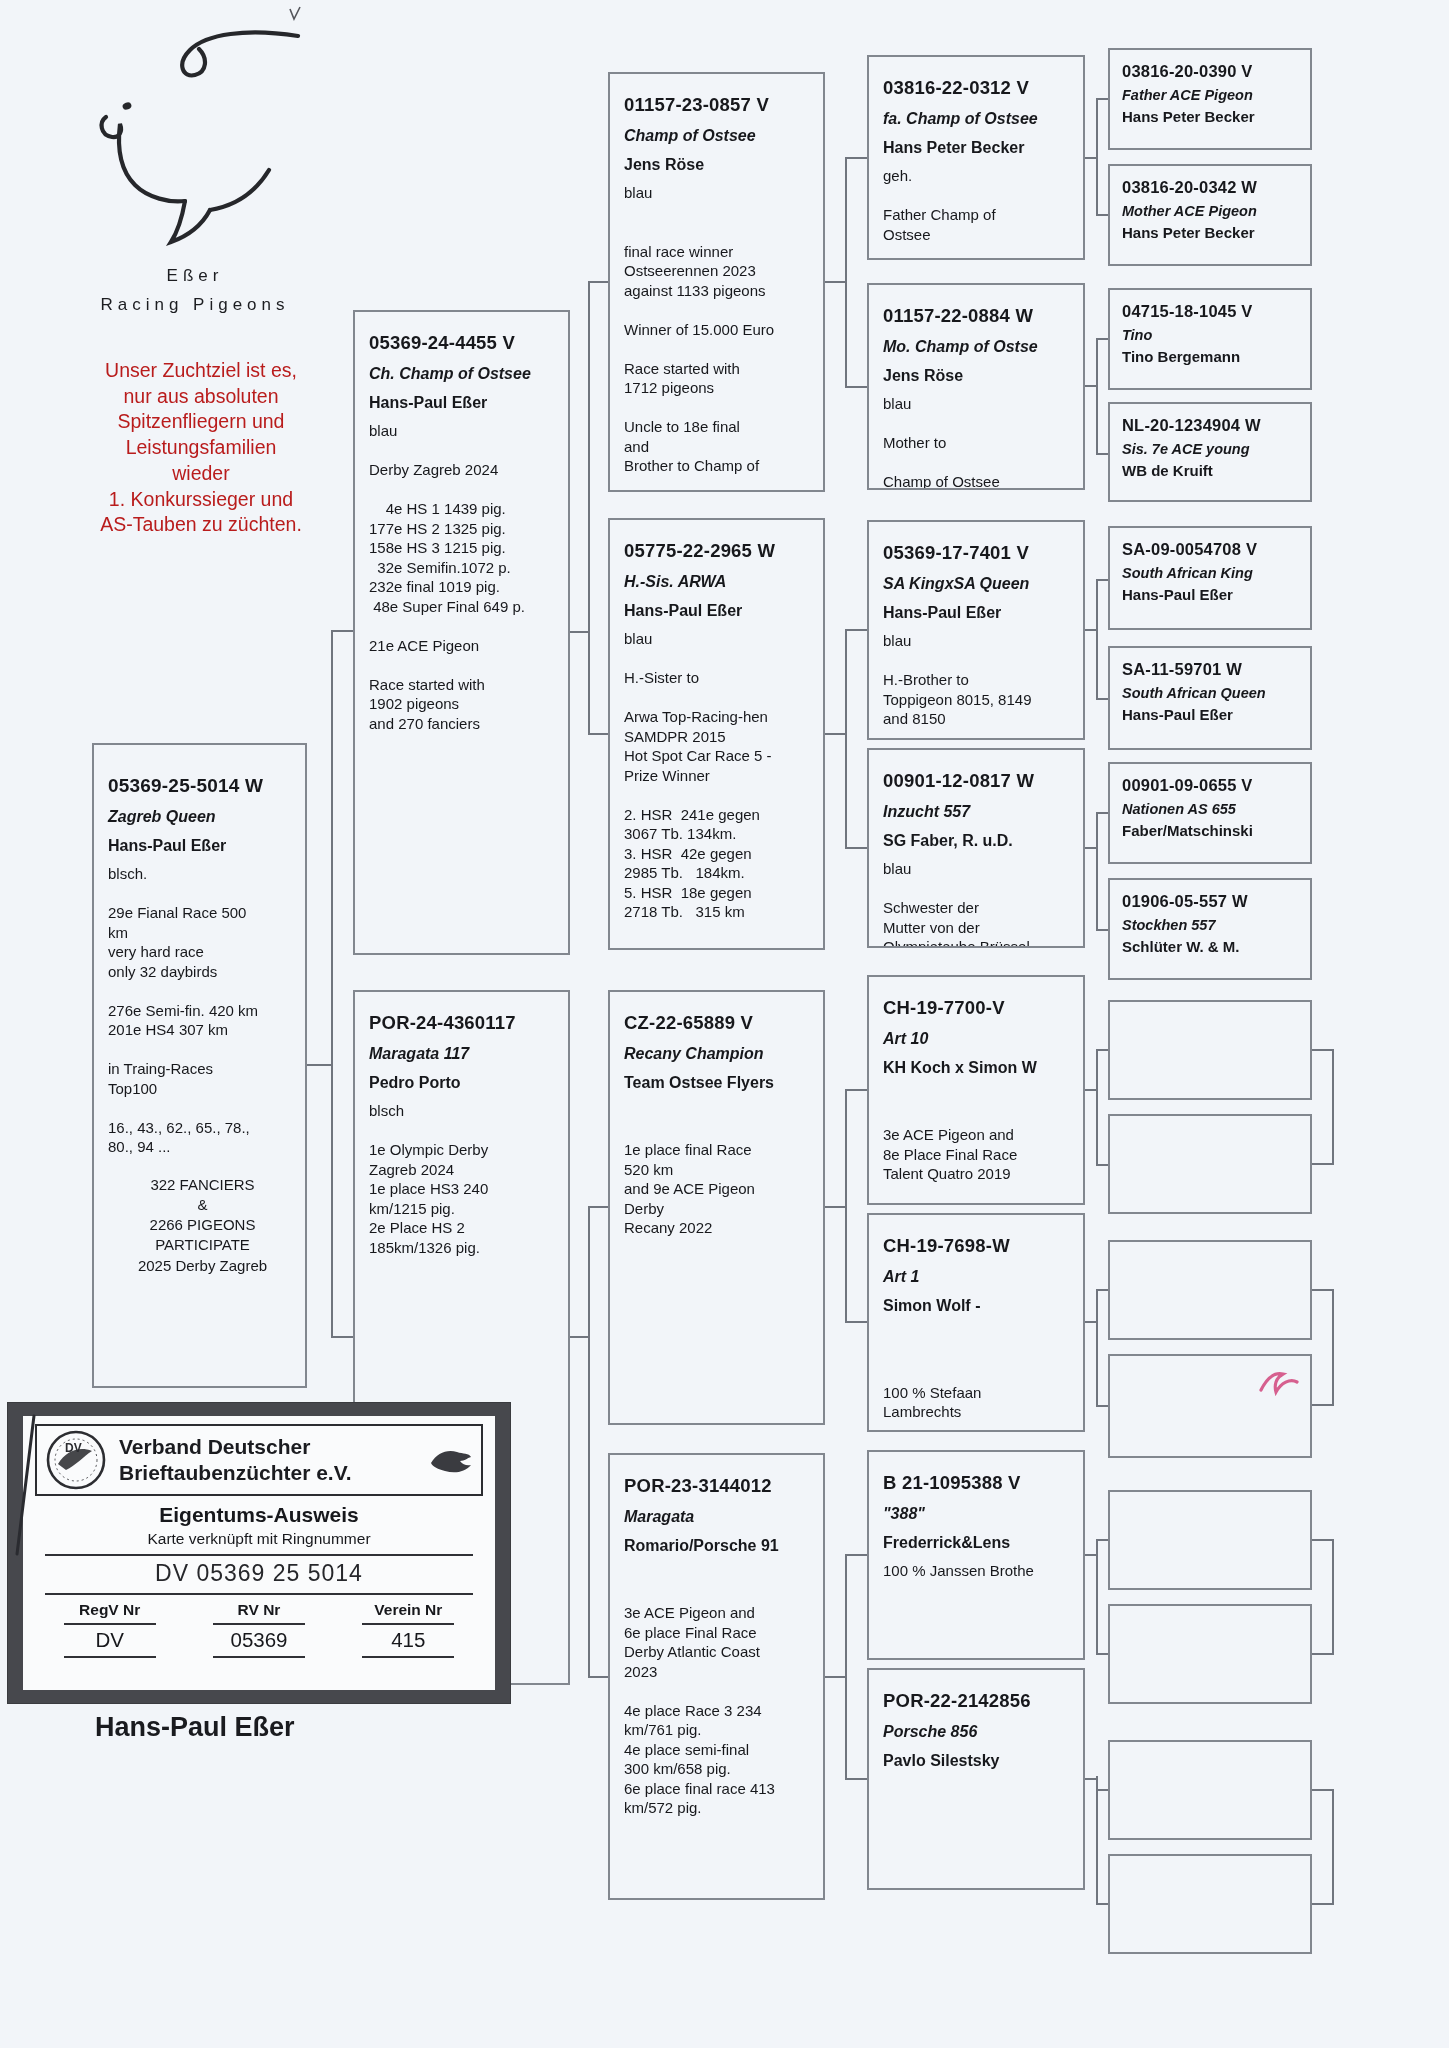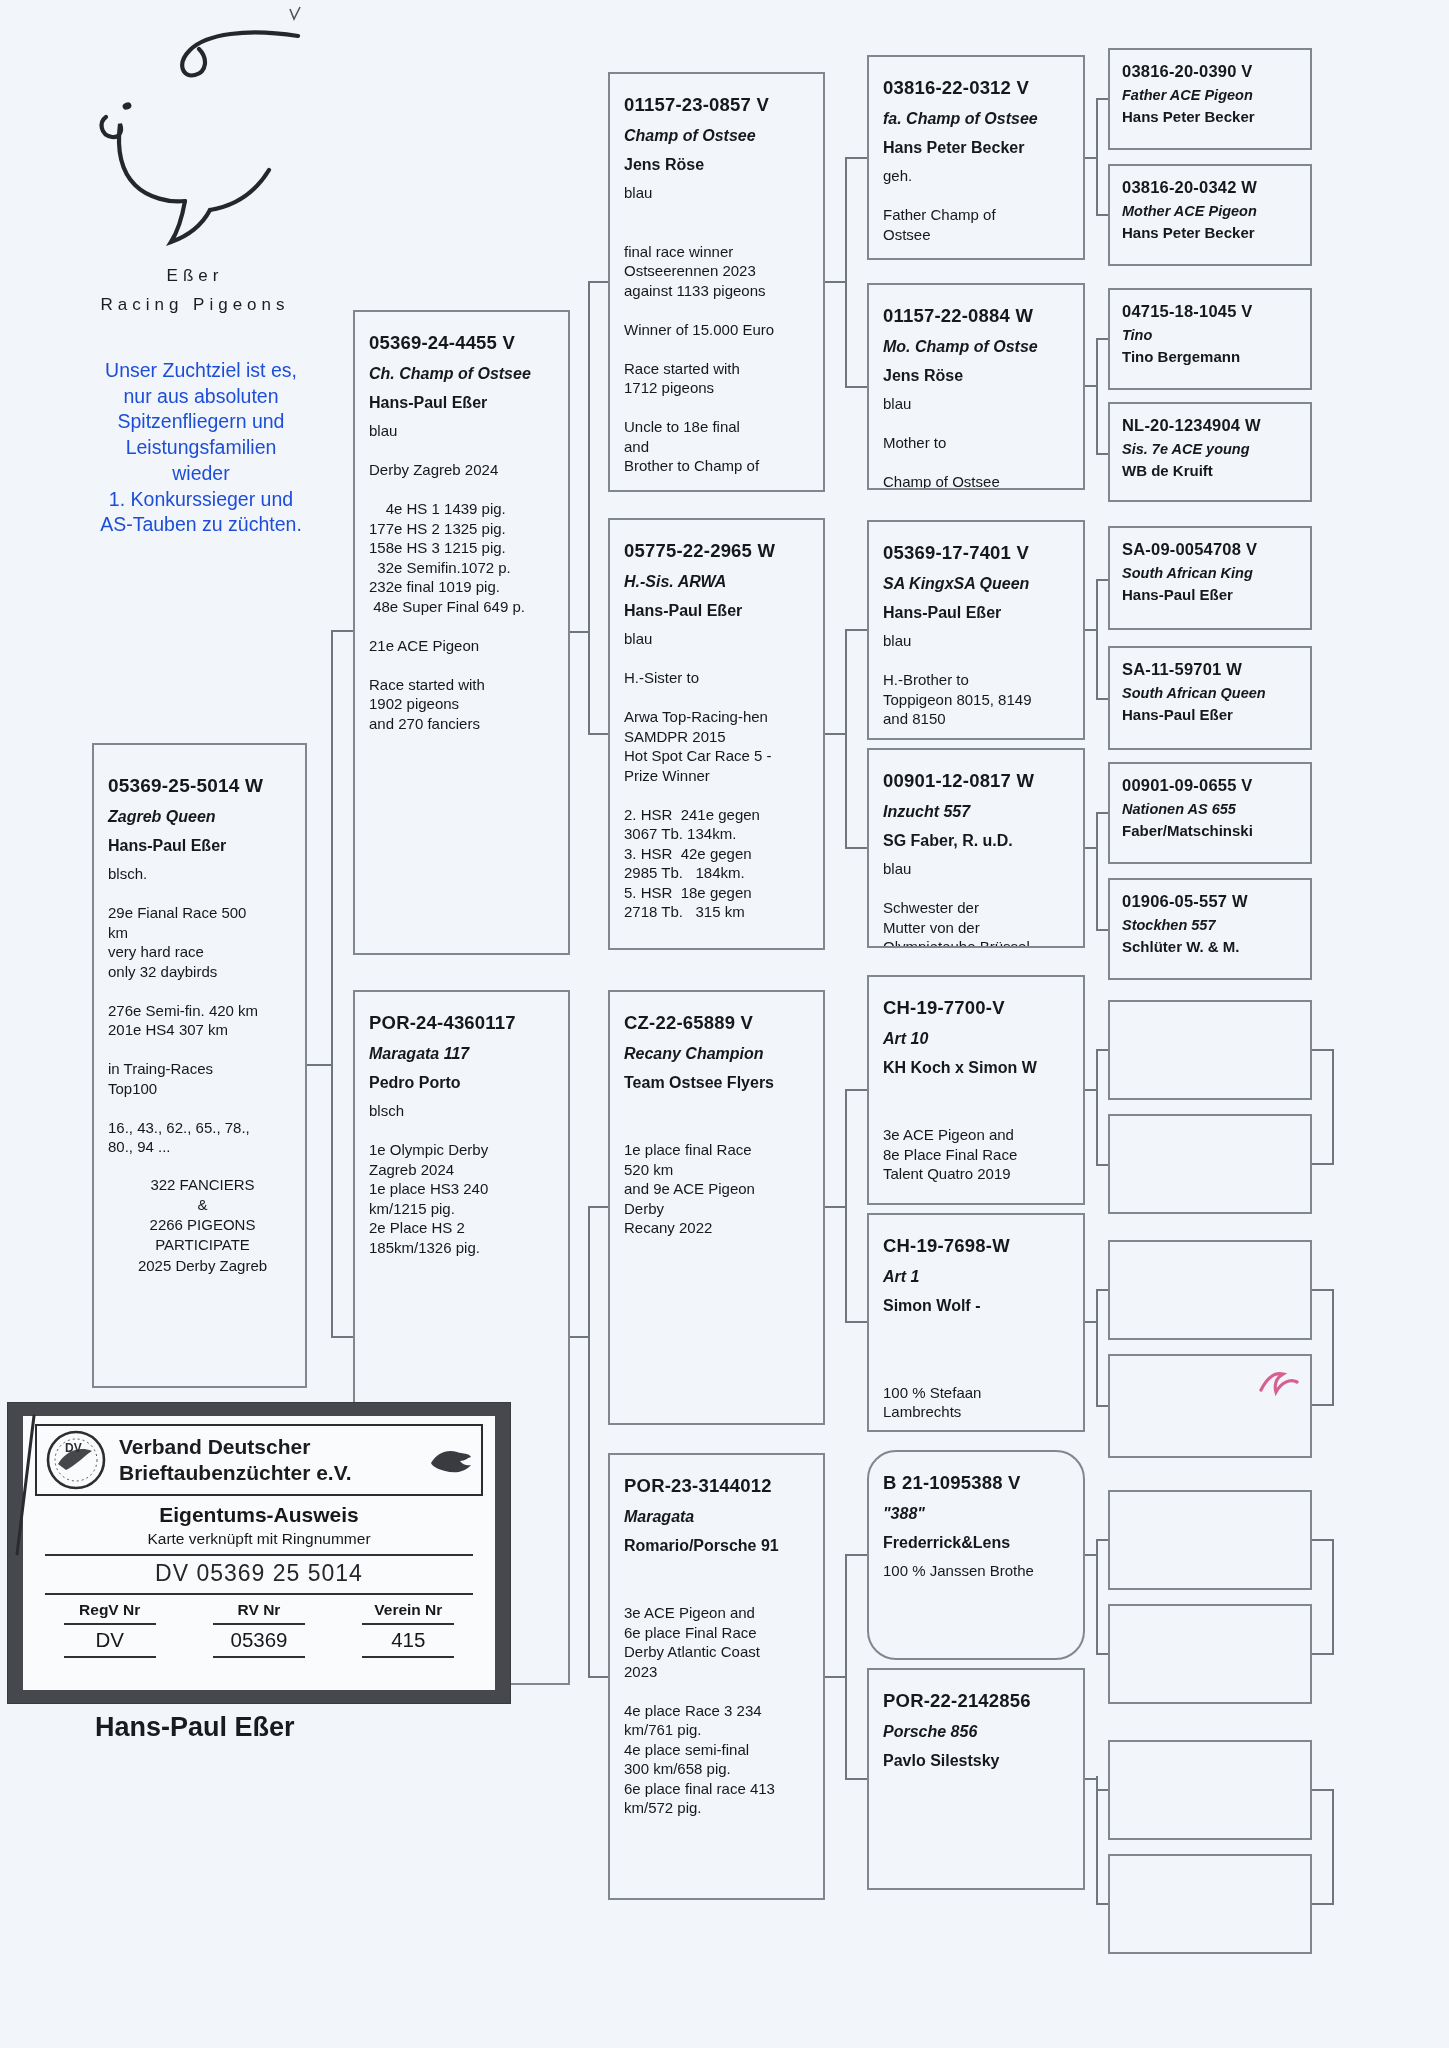--- a/index.html
+++ b/index.html
@@ -16,21 +16,21 @@
   .pbox.gen1{padding-top:30px;}
   .pbox.gen1 .ring{font-size:19px;}
   .pbox.gen5{padding:12px 18px 0 12px;}
   .pbox.gen5 .ring{font-size:16.5px;margin-bottom:6px;}
   .pbox.gen5 .pname{font-size:14.5px;margin-bottom:5px;}
   .pbox.gen5 .owner{font-size:15px;margin-bottom:0;}
   .line{position:absolute;background:#70757e;}
   
   .brand-line{position:absolute;width:300px;text-align:center;font-size:17px;letter-spacing:5px;color:#1c1d21;}
   .motto{position:absolute;left:40px;top:358px;width:322px;text-align:center;
-         font-size:19.5px;line-height:1.32;white-space:pre-line;color:#1d4ed8;}
+         font-size:19.5px;line-height:1.32;white-space:pre-line;color:#b91c1c;}
   
   .card{position:absolute;left:8px;top:1403px;width:502px;height:300px;background:#47484d;
         padding:13px 15px;box-sizing:border-box;box-shadow:0 0 0 1px #3a3b3f;}
   .card-inner{background:#fafbfc;width:100%;height:100%;box-sizing:border-box;
               padding:8px 12px 0 12px;position:relative;}
   .card-assoc{border:2px solid #2c2d31;display:flex;align-items:center;gap:12px;
               padding:4px 8px;height:72px;box-sizing:border-box;}
   .card-assoc-text{font-size:21px;font-weight:bold;line-height:1.22;color:#1b1c20;}
   .card-title{text-align:center;font-size:21px;font-weight:bold;margin-top:7px;}
   .card-sub{text-align:center;font-size:15.5px;margin-top:3px;}
@@ -260,21 +260,21 @@
       <div class="pbox gen4" style="left: 867px; top: 1213px; width: 218px; height: 219px;">
         <div class="ring">CH-19-7698-W</div>
         <div class="pname">Art 1</div>
         <div class="owner">Simon Wolf   -</div>
         <div class="body">
 
 
 100 % Stefaan
 Lambrechts</div>
       </div>
-      <div class="pbox gen4" style="left: 867px; top: 1450px; width: 218px; height: 210px; border-radius: 29px;">
+      <div class="pbox gen4" style="left: 867px; top: 1450px; width: 218px; height: 210px;">
         <div class="ring">B 21-1095388 V</div>
         <div class="pname">"388"</div>
         <div class="owner">Frederrick&amp;Lens</div>
         <div class="body">100 % Janssen Brothe</div>
       </div>
       <div class="pbox gen4" style="left: 867px; top: 1668px; width: 218px; height: 222px;">
         <div class="ring">POR-22-2142856</div>
         <div class="pname">Porsche 856</div>
         <div class="owner">Pavlo Silestsky</div>
       </div>

